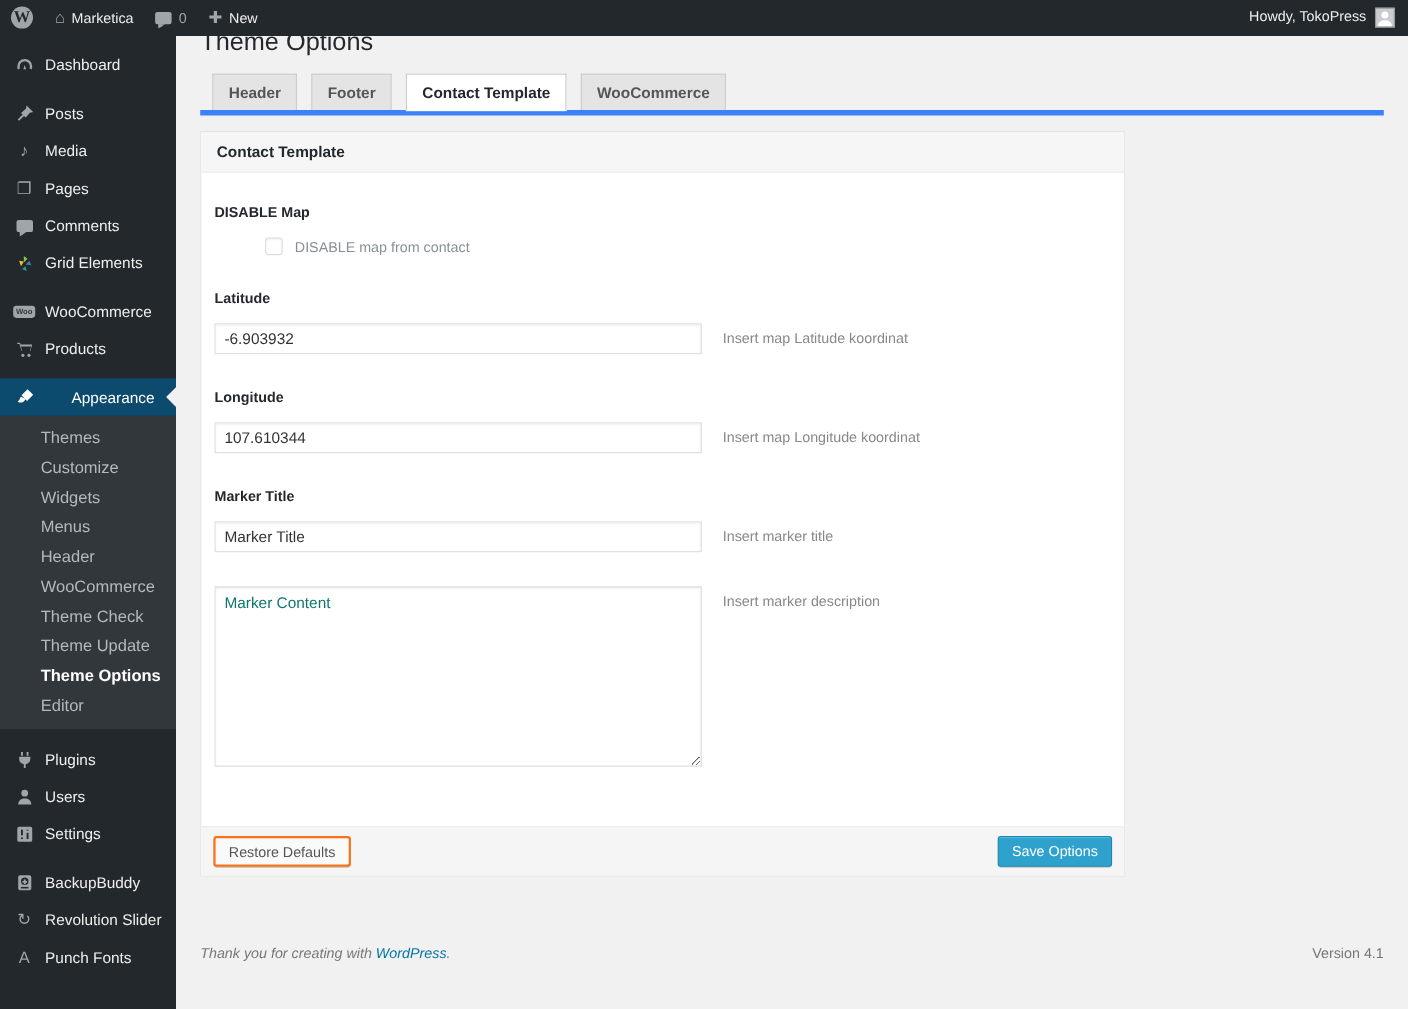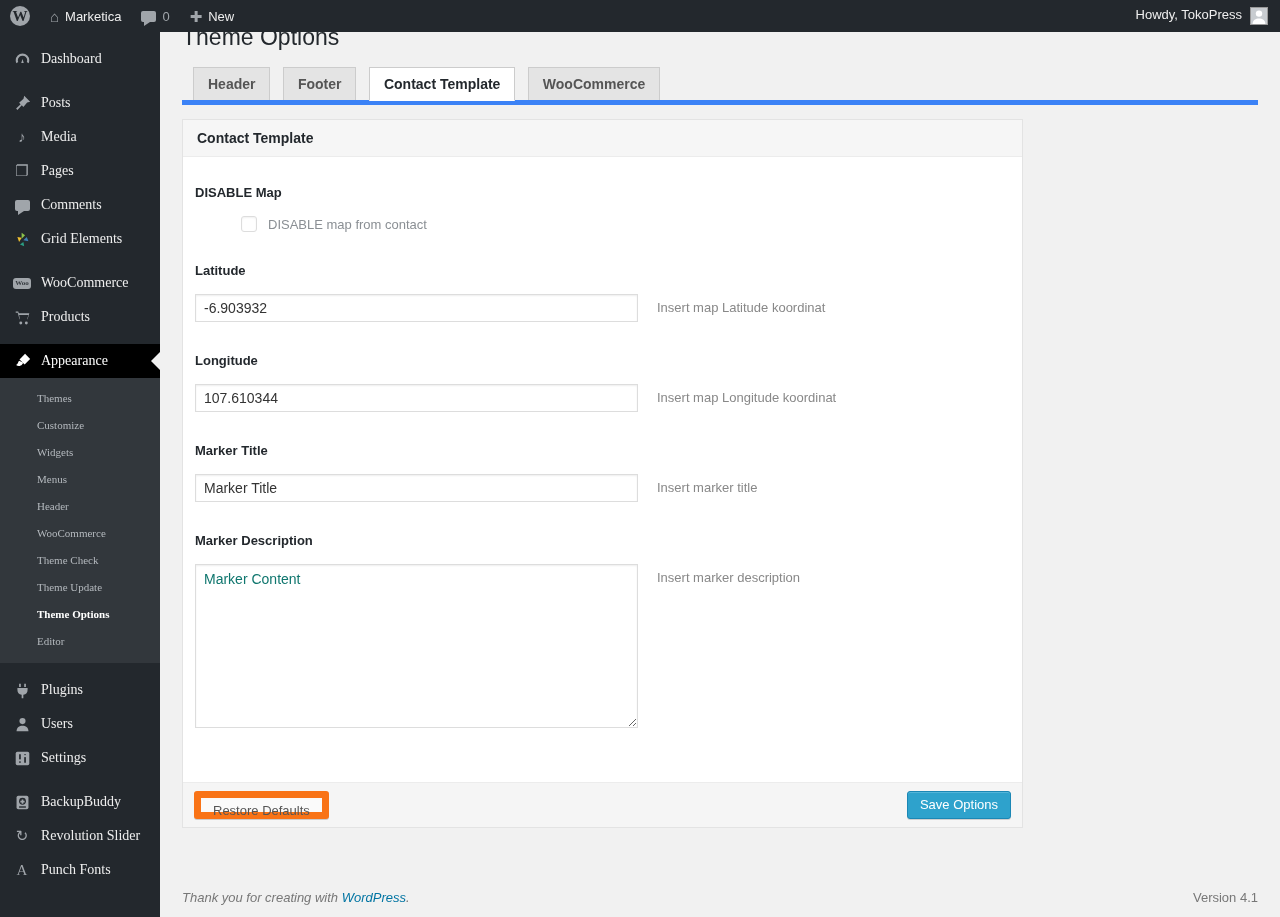--- a/index.html
+++ b/index.html
@@ -19,35 +19,35 @@
   .tb-icon { color:#a0a5aa; font-size:15px; line-height:1; }
   .bubble { width:15px; height:11px; background:#a0a5aa; border-radius:2px; position:relative; display:inline-block; }
   .bubble::after { content:""; position:absolute; left:3px; bottom:-4px;
     border:4px solid transparent; border-top-color:#a0a5aa; border-left-color:#a0a5aa; border-width:2px 3px; }
   .tb-right { margin-left:auto; display:flex; align-items:flex-start; gap:8px; padding-right:12px; }
   .avatar { width:18px; height:18px; background:#c8ccd0; border:1px solid #999;
     display:flex; align-items:end; justify-content:center; overflow:hidden; }
 
   
   .sidebar { position:fixed; top:32px; left:0; width:160px; height:885px;
-    background:#23282d; color:#eee; font-size:14px;font-family:Liberation Serif, serif; }
+    background:#23282d; color:#eee; font-size:14px; }
   .menu-item { display:flex; align-items:center; height:34px; padding-left:10px;
     cursor:pointer; color:#eee; }
   .mi { width:24px; min-width:24px; display:flex; justify-content:center;
     color:#a0a5aa; font-size:15px; line-height:1; margin-right:7px; }
   .mi svg { width:17px; height:17px; fill:#a0a5aa; }
   .sep { height:10px; }
-  .menu-item.active { background:#000000; color:#fff; position:relative; }
+  .menu-item.active { background:#0c4a6e; color:#fff; position:relative;gap:24px; }
   .menu-item.active .mi, .menu-item.active .mi svg { color:#fff; fill:#fff; }
   .menu-item.active::after { content:""; position:absolute; right:0; top:50%;
     margin-top:-9px; border:9px solid transparent; border-right-color:#f1f1f1;
     border-left-width:0; }
   .submenu { background:#32373c; padding:7px 0 8px; }
   .submenu .sub-item { display:block; line-height:27px; padding-left:37px;
-    font-size:11px; color:#b4b9be; cursor:pointer; }
+    font-size:15px; color:#b4b9be; cursor:pointer; }
   .submenu .sub-item.current { color:#fff; font-weight:bold; }
   .woo-badge { background:#a0a5aa; color:#32373c; font-size:7px; font-weight:bold;
     border-radius:3px; padding:2px 2px; line-height:1; }
 
   
   .content { margin-left:160px; padding:23px 22px 0 22px; }
   .page-title { font-size:23px; font-weight:400; color:#23282d; line-height:29px; }
 
   .nav-tab-wrapper { margin-top:15px; border-bottom:5px solid #3b82f6; padding-left:3px; }
   .nav-tab { display:inline-block; margin:0 0 -1px 8px; padding:8px 14px;
@@ -74,21 +74,21 @@
     font-size:14px; color:#0f766e; background:#fff; border:1px solid #ddd;
     box-shadow:inset 0 1px 2px rgba(0,0,0,.07); outline:none; resize:vertical;
     font-family:"Liberation Sans","DejaVu Sans",sans-serif; }
   .hint { margin-left:19px; padding-top:6px; font-size:13px; color:#888; }
 
   .panel-footer { background:#f5f5f5; border-top:1px solid #ececec; padding:8px 11px;
     display:flex; justify-content:space-between; align-items:center; }
   .btn { font-size:13px; border-radius:3px; padding:0 12px; height:28px;
     cursor:pointer; line-height:26px; display:inline-block;
     font-family:"Liberation Sans","DejaVu Sans",sans-serif; }
-  .btn-secondary { background:#fafafa; border:7px solid #f97316; color:#555;
+  .btn-secondary { background:#fafafa; border:2px solid #f97316; color:#555;
     box-shadow:0 1px 0 #ccc; }
   .btn-primary { background:#2ea2cc; border:1px solid #1b87b5; color:#fff;
     box-shadow:inset 0 1px 0 rgba(120,200,230,.5), 0 1px 0 rgba(0,0,0,.15); }
 
   .page-footer { display:flex; justify-content:space-between; align-items:center;
     margin-top:62px; padding-bottom:14px; font-size:13px; color:#777;gap:16px; }
   .thanks { font-style:italic; }
   .thanks a { color:#0074a2; text-decoration:none; font-style:italic; cursor:pointer; }
 </style>
 </head>
@@ -296,21 +296,20 @@
 
       <div class="field-group">
         <div class="field-label">Marker Title</div>
         <div class="control-row">
           <input type="text" value="Marker Title" style="">
           <span class="hint">Insert marker title</span>
         </div>
       </div>
 
       <div class="field-group" style="margin-bottom:0;">
-        <div class="field-label">Marker Description</div>
         <div class="control-row">
           <textarea style="">Marker Content</textarea>
           <span class="hint">Insert marker description</span>
         </div>
       </div>
 
     </div>
     <div class="panel-footer">
       <button class="btn btn-secondary">Restore Defaults</button>
       <button class="btn btn-primary">Save Options</button>

